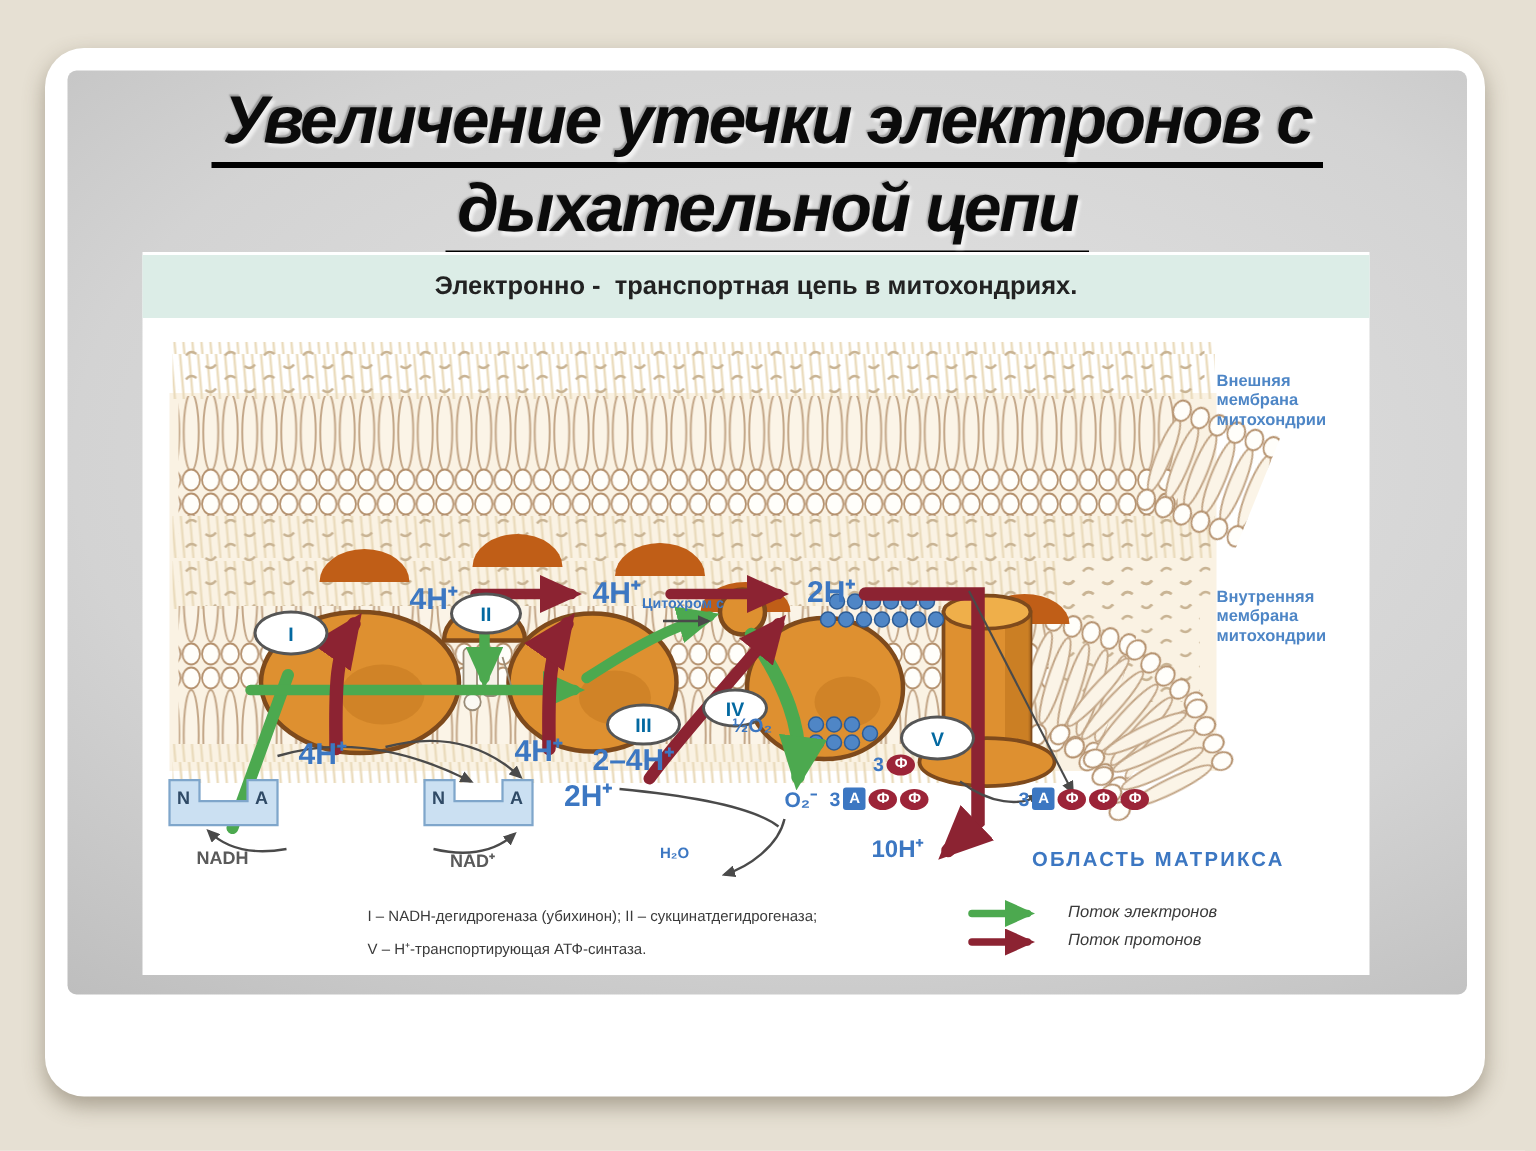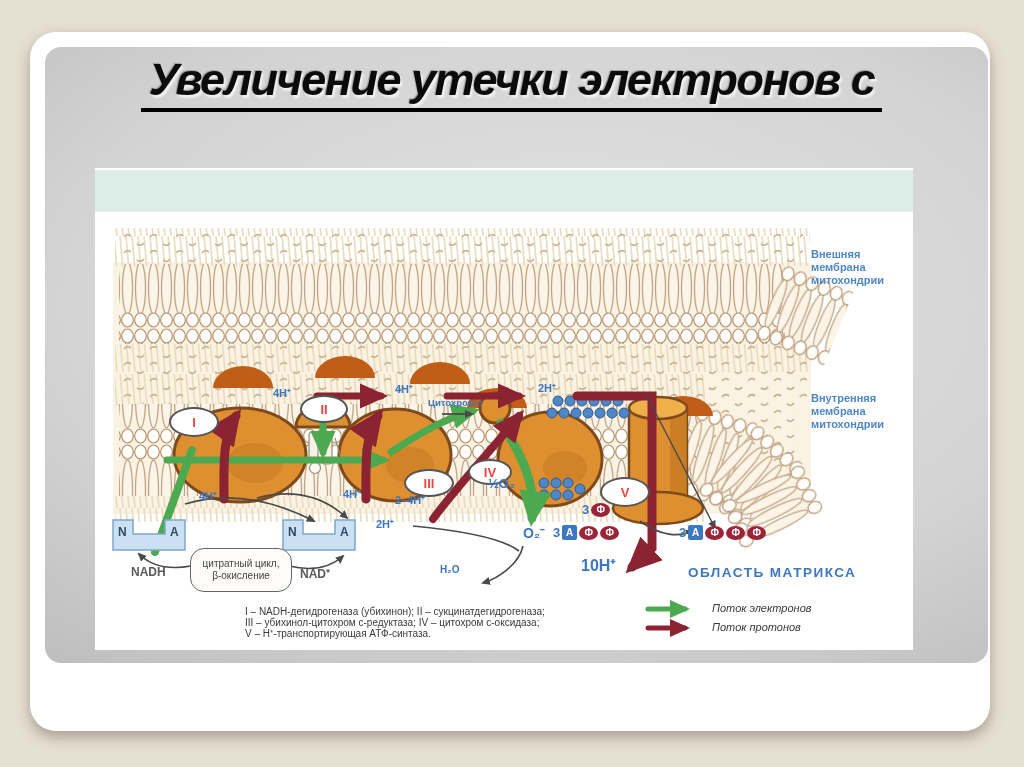--- a/index.html
+++ b/index.html
@@ -1,34 +1,34 @@
 <!DOCTYPE html>
 <html><head>
 <meta charset="utf-8">
 <style>
   html,body{margin:0;padding:0;background:#E6E0D3;font-family:"Liberation Sans",sans-serif;}
   .stage{position:relative;width:1024px;height:767px;background:#E6E0D3;overflow:hidden;}
   .abs{position:absolute;}
   .frame{position:absolute;left:30px;top:32px;width:960px;height:699px;background:#fff;
          border-radius:26px;box-shadow:0 6px 14px rgba(90,80,60,.45);}
-  .slide{position:absolute;left:45px;top:47px;width:933px;height:616px;border-radius:16px;
-         background:radial-gradient(ellipse 130% 115% at 55% 42%, #e3e3e3 0%, #d3d3d3 42%, #b3b3b3 78%, #999 100%);padding-left:10px;}
+  .slide{position:absolute;left:45px;top:47px;width:933px;height:616px;border-radius:6px;
+         background:radial-gradient(ellipse 130% 115% at 55% 42%, #e3e3e3 0%, #d3d3d3 42%, #b3b3b3 78%, #999 100%);}
   .title{position:absolute;left:50px;top:6px;width:833px;text-align:center;
          font-size:45px;font-weight:bold;font-style:italic;color:#0b0b0b;
          letter-spacing:-1.5px;line-height:1.18;}
   .tl{display:inline-block;border-bottom:4px solid #000;padding:0 8px 2px;
       text-shadow:-1px -1px 1px rgba(90,90,90,.45), 2px 3px 2px rgba(255,255,255,.65);}
   .panel{position:absolute;left:50px;top:121px;width:818px;height:482px;background:#fff;}
   .strip{position:absolute;left:0;top:2px;width:818px;height:42px;background:#DCEDE7;}
   .heading{position:absolute;left:0;top:13px;width:818px;text-align:center;font-size:17px;
            font-weight:bold;color:#222;white-space:pre;}
   .memlab{position:absolute;color:#4E86C6;font-size:11px;font-weight:bold;line-height:1.2;white-space:pre-line;}
   .oval{position:absolute;background:#fff;border:2px solid #555;border-radius:50%;
-        display:flex;align-items:center;justify-content:center;font-weight:bold;font-size:13px;color:#ef4444;}
-  .bl{position:absolute;color:#3C77C2;font-weight:bold;font-size:11px;}
+        display:flex;align-items:center;justify-content:center;font-weight:bold;font-size:13px;color:#0369a1;}
+  .bl{position:absolute;color:#3C77C2;font-weight:bold;font-size:20px;}
   .gray{position:absolute;color:#5a5a5a;font-weight:bold;font-size:12px;}
   .nlet{position:absolute;color:#2F4A66;font-weight:bold;font-size:12px;}
   .cbox{position:absolute;left:95px;top:380px;width:100px;height:42px;border:1.5px solid #666;
         border-radius:14px;background:#FDFCF8;color:#444;font-size:10px;line-height:1.25;
         display:flex;align-items:center;justify-content:center;text-align:center;white-space:pre-line;}
   .pgroup{position:absolute;display:flex;align-items:center;gap:2px;}
   .cnt{color:#3C77C2;font-weight:bold;font-size:13px;}
   .asq{width:15px;height:15px;background:#3C77C2;color:#fff;font-size:10px;font-weight:bold;
        display:flex;align-items:center;justify-content:center;border-radius:2px;}
   .pov{width:19px;height:14px;background:#9C2438;color:#fff;font-size:10px;font-weight:bold;
@@ -38,24 +38,26 @@
 </style>
 </head>
 <body>
 
 <div class="stage">
   <div class="frame"></div>
   <div class="slide">
 
     <div class="title">
       <div><span class="tl">Увеличение утечки электронов с</span></div>
+      <div><span class="tl">дыхательной цепи</span></div>
     </div>
 
     <div class="panel">
       <div class="strip"></div>
+      <div class="heading">Электронно -  транспортная цепь в митохондриях.</div>
 
       <svg class="abs" style="left:0;top:0" width="818" height="482" viewBox="0 0 818 482">
         <defs>
           <pattern id="bilayerO" patternUnits="userSpaceOnUse" width="13" height="80">
             <ellipse cx="6.5" cy="40" rx="5" ry="26" fill="#FBF4E7" stroke="#C2A586" stroke-width="1.3"></ellipse>
             <ellipse cx="6.5" cy="8" rx="5.8" ry="7" fill="#FFFEFA" stroke="#B5926F" stroke-width="1.2"></ellipse>
             <ellipse cx="6.5" cy="72" rx="5.8" ry="7" fill="#FFFEFA" stroke="#B5926F" stroke-width="1.2"></ellipse>
           </pattern>
           <pattern id="bilayerI" patternUnits="userSpaceOnUse" width="13" height="92">
             <ellipse cx="6.5" cy="46" rx="5" ry="30" fill="#FBF4E7" stroke="#C2A586" stroke-width="1.3"></ellipse>
@@ -238,41 +240,38 @@
       <div class="bl" style="left:345px;top:396px;font-size:10px">H₂O</div>
       <div class="bl" style="left:486px;top:386px;font-size:16px">10H⁺</div>
       <div class="bl" style="left:593px;top:397px;font-size:13.5px;letter-spacing:1.5px">ОБЛАСТЬ МАТРИКСА</div>
 
       <div class="nlet" style="left:23px;top:357px">N</div>
       <div class="nlet" style="left:75px;top:357px">A</div>
       <div class="nlet" style="left:193px;top:357px">N</div>
       <div class="nlet" style="left:245px;top:357px">A</div>
       <div class="gray" style="left:36px;top:397px">NADH</div>
       <div class="gray" style="left:205px;top:397px">NAD⁺</div>
-      <div class="cbox">цитратный цикл,
-β-окисление</div>
 
       <div class="pgroup" style="left:487px;top:334px">
         <span class="cnt">3</span>
         <span class="pov">Ф</span>
       </div>
       <div class="pgroup" style="left:458px;top:357px">
         <span class="cnt">3</span>
         <span class="asq">А</span>
         <span class="pov">Ф</span>
         <span class="pov">Ф</span>
       </div>
       <div class="pgroup" style="left:584px;top:357px">
         <span class="cnt">3</span>
         <span class="asq">А</span>
         <span class="pov">Ф</span>
         <span class="pov">Ф</span>
         <span class="pov">Ф</span>
       </div>
 
       <div class="leg" style="left:150px;top:438px">I – NADH-дегидрогеназа (убихинон); II – сукцинатдегидрогеназа;</div>
-      <div class="leg" style="left:150px;top:449px">III – убихинол-цитохром с-редуктаза; IV – цитохром с-оксидаза;</div>
       <div class="leg" style="left:150px;top:460px">V – Н⁺-транспортирующая АТФ-синтаза.</div>
       <div class="legt" style="left:617px;top:434px">Поток электронов</div>
       <div class="legt" style="left:617px;top:453px">Поток протонов</div>
     </div>
   </div>
 </div>
 
 </body></html>

